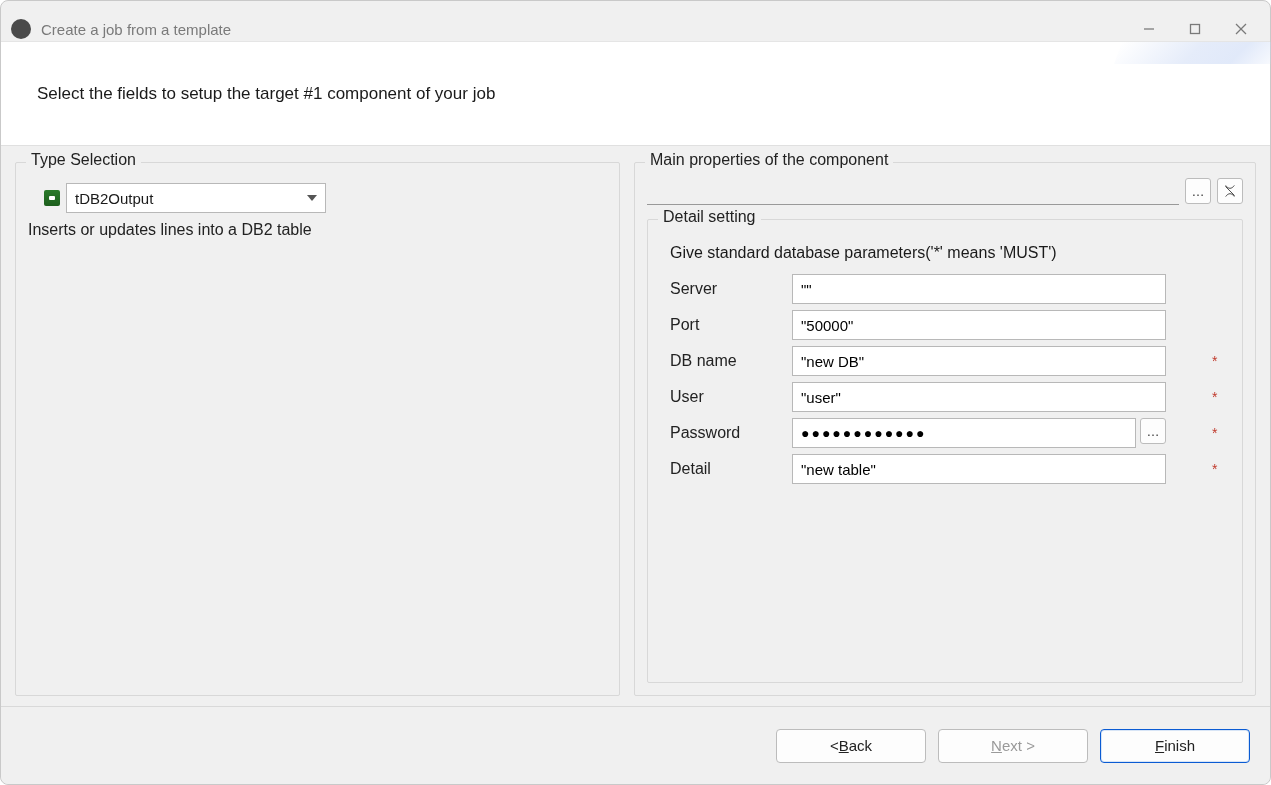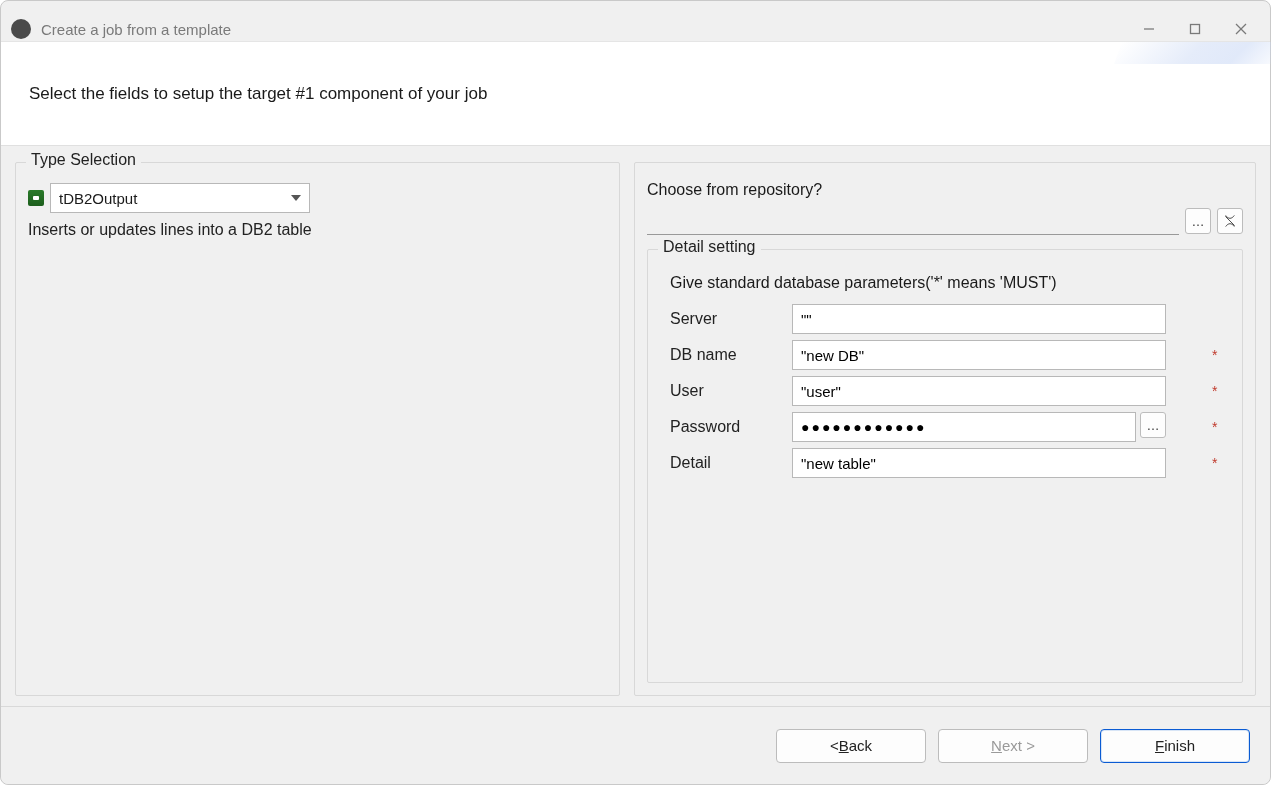--- a/index.html
+++ b/index.html
@@ -42,21 +42,21 @@
   .wc svg { width:12px; height:12px; stroke:#7a7a7a; stroke-width:1.3; fill:none; }
   
   .header-white {
     background: #fff;
     border-top: 1px solid #e5e5e5;
     border-bottom: 1px solid #e0e0e0;
     position: relative;
     height: 105px;
     display: flex;
     align-items: center;
-    padding-left: 28px;
+    padding-left: 36px;
   }
   .header-white .subtitle {
     font-size: 17px;
     color: #1a1a1a;
   }
   .header-swoosh {
     position: absolute;
     top: 0; right: 0;
     width: 170px; height: 22px;
     background: linear-gradient(120deg, rgba(180,200,240,0) 0%, rgba(180,200,240,0.35) 45%, rgba(200,215,245,0.55) 70%, rgba(230,238,252,0.0) 100%);
@@ -81,21 +81,21 @@
     position: absolute;
     top: -12px; left: 10px;
     background: #f0f0f0;
     padding: 0 5px;
     font-size: 16px;
     color: #222;
   }
   .left-panel { width: 605px; }
   .right-panel { flex: 1; display: flex; flex-direction: column; }
   
-  .type-row { display:flex; align-items:center; gap:6px; margin: 6px 0 8px 0; text-align: center;}
+  .type-row { display:flex; align-items:center; gap:6px; margin: 6px 0 8px 16px; text-align: center;}
   .comp-icon {
     width:16px; height:16px;
     background: linear-gradient(#2a7a2a,#1c5e1c);
     border-radius:2px;
     display:flex; align-items:center; justify-content:center;
     position: relative;
   }
   .comp-icon::after{
     content:""; position:absolute; width:6px; height:4px; background:#fff; border-radius:1px;
   }
@@ -213,22 +213,22 @@
         <span class="comp-icon"></span>
         <div class="combo">
           <span>tDB2Output</span>
           <span class="chev"></span>
         </div>
       </div>
       <div class="desc">Inserts or updates lines into a DB2 table</div>
     </div>
 
     <div class="group right-panel">
-
-      <div class="repo-label">Choose from repository?</div>
+      <span class="legend">Main properties of the component</span>
+
       <div class="repo-row">
         <input class="repo-input" value="" style="">
         <div class="sqbtn">…</div>
         <div class="sqbtn">
           <svg viewBox="0 0 24 24">
               <path d="M5 3c4 6 10 6 14 0M5 21c4-6 10-6 14 0" stroke-linecap="round"></path>
               <line x1="4" y1="4" x2="20" y2="20"></line>
             </svg>
         </div>
       </div>
@@ -238,20 +238,25 @@
         <div class="detail-instr">Give standard database parameters('*' means 'MUST')</div>
 
         <div class="form">
 
           <div class="frow">
             <div class="flabel">Server</div>
             <input class="finput" value="&quot;&quot;" style="">
             <span class="noreq"></span>
           </div>
 
+          <div class="frow">
+            <div class="flabel">Port</div>
+            <input class="finput" value="&quot;50000&quot;" style="">
+            <span class="noreq"></span>
+          </div>
 
           <div class="frow">
             <div class="flabel">DB name</div>
             <input class="finput" value="&quot;new DB&quot;" style="">
             <span class="req">*</span>
           </div>
 
           <div class="frow">
             <div class="flabel">User</div>
             <input class="finput" value="&quot;user&quot;" style="">

